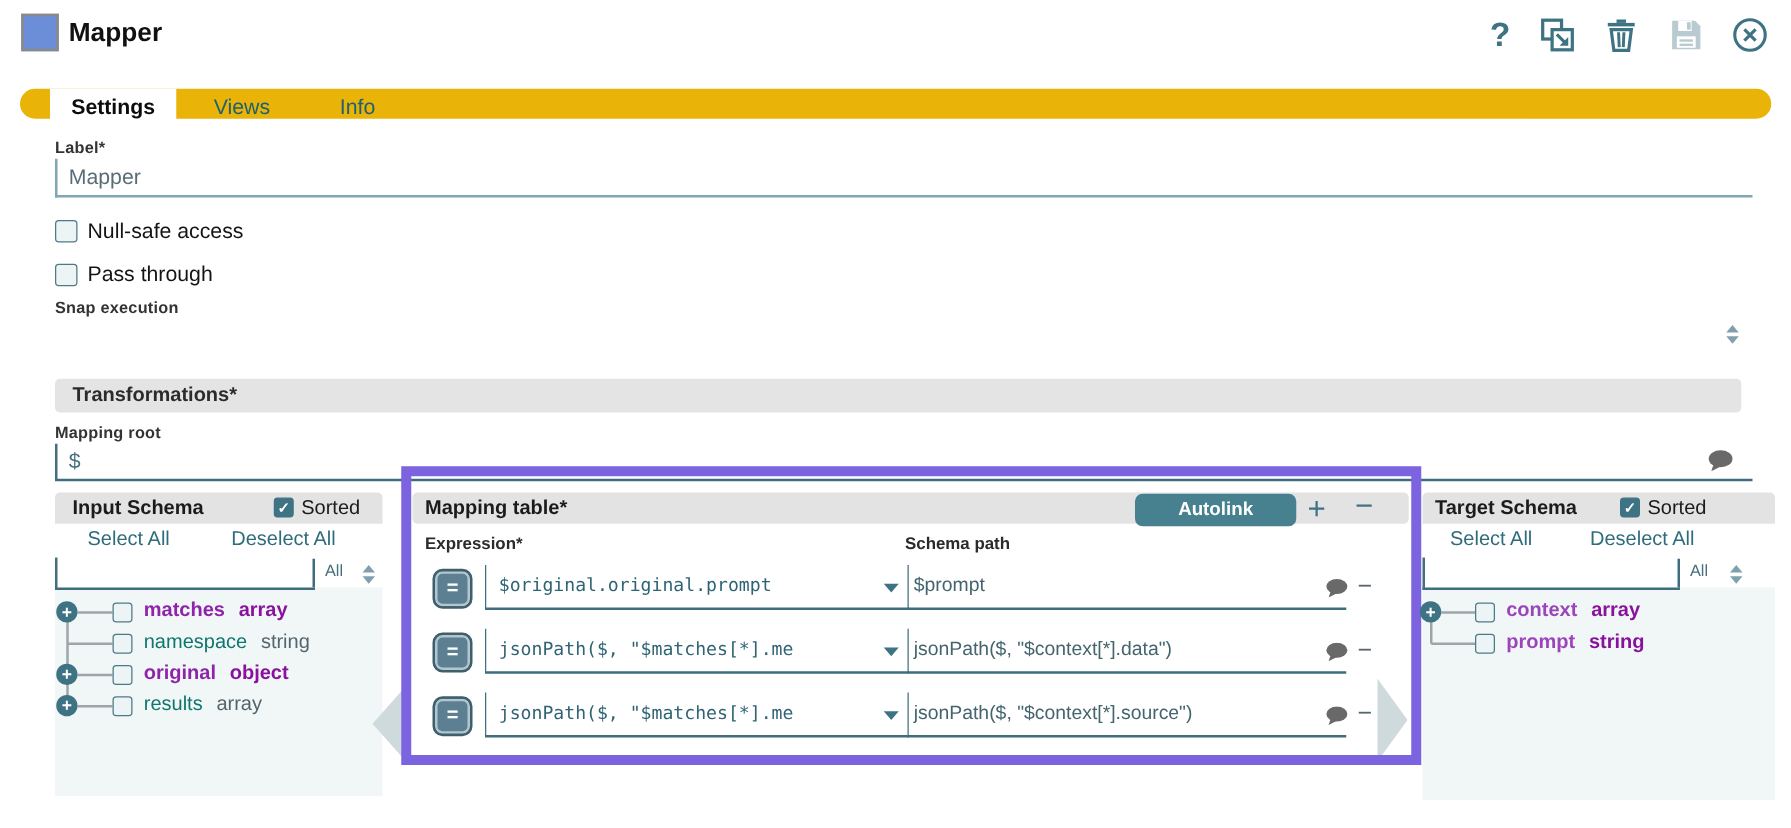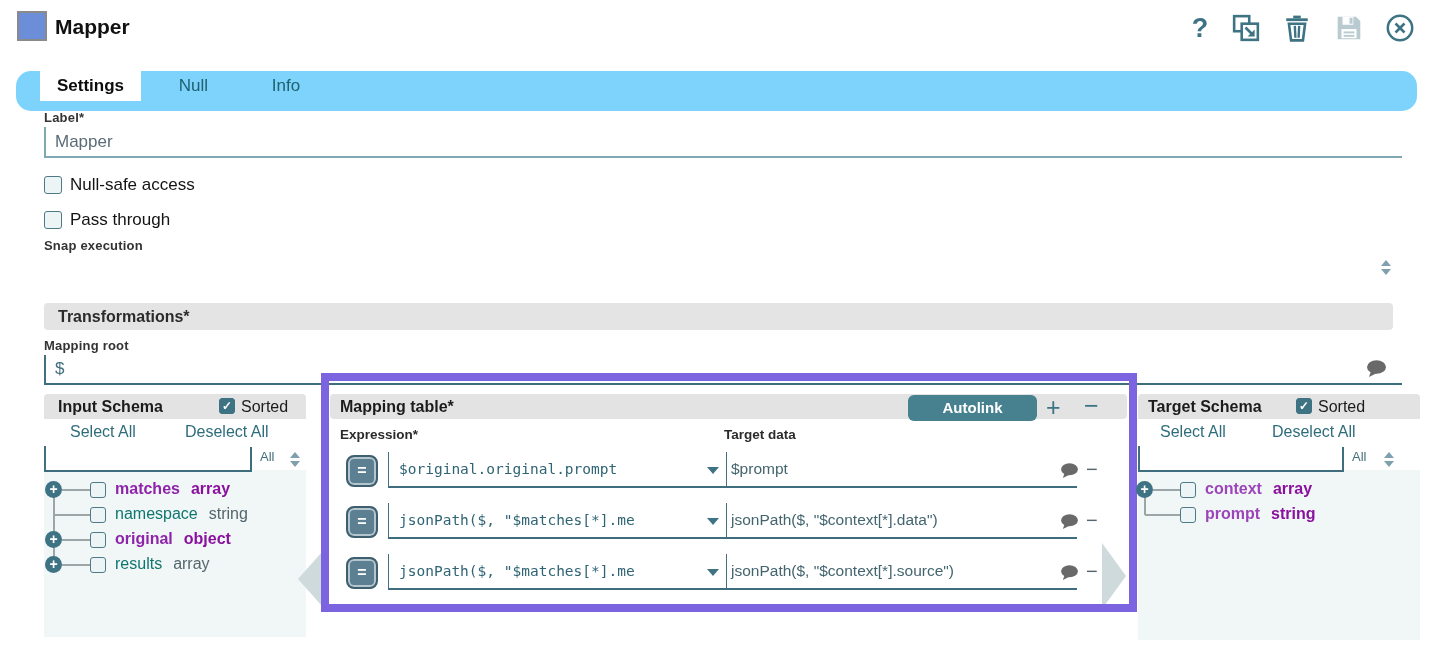--- a/index.html
+++ b/index.html
@@ -8,21 +8,21 @@
   .abs { position:absolute; }
   #app { position:relative; width:1433px; height:662px; background:#fff; }
 
   
   .snap-icon { left:17px; top:11px; width:26px; height:26px; background:#6C8ED9; border:2px solid #8A8A8A; }
   .page-title { left:55px; top:15px; font-size:21px; font-weight:bold; color:#111; }
   .tool-icon { top:12px; width:32px; height:32px; display:flex; align-items:center; justify-content:center; cursor:pointer; }
   .help-glyph { font-size:27px; font-weight:bold; color:#3E7383; }
 
   
-  .tabbar { left:16px; top:71px; width:1401px; height:40px; background:#7dd3fc; border-radius:15px; }
+  .tabbar { left:16px; top:71px; width:1401px; height:24px; background:#eab308; border-radius:15px; }
   .tab { position:absolute; top:0; height:30px; line-height:30px; text-align:center; font-size:17px; cursor:pointer; }
   .tab.active { background:#fff; color:#0c0c0c; font-weight:bold; }
   .tab.idle { color:#1F6170; }
 
   
   .fld-label { font-size:13px; font-weight:bold; color:#333; letter-spacing:.2px; }
   .underfield { border-left:2px solid #7FA8B3; border-bottom:2px solid #7FA8B3; }
   .underfield-teal { border-left:2px solid #44707E; border-bottom:2px solid #3E6E7D; }
   .fld-value-gray { font-size:17px; color:#5A6C77; padding-left:9px; }
   .fld-value-teal { font-size:17px; color:#44707E; padding-left:9px; }
@@ -123,21 +123,21 @@
   <div class="abs tool-icon" style="left:1384px;">
     <svg width="30" height="30" viewBox="0 0 30 30">
       <circle cx="15" cy="15" r="12.2" fill="none" stroke="#3E7383" stroke-width="2.5"></circle>
       <line x1="10.5" y1="10.5" x2="19.5" y2="19.5" stroke="#3E7383" stroke-width="2.5"></line>
       <line x1="19.5" y1="10.5" x2="10.5" y2="19.5" stroke="#3E7383" stroke-width="2.5"></line>
     </svg>
   </div>
 
   <div class="abs tabbar">
     <div class="tab active" style="left:24px; width:101px;">Settings</div>
-    <div class="tab idle" style="left:125px; width:105px;">Null</div>
+    <div class="tab idle" style="left:125px; width:105px;">Views</div>
     <div class="tab idle" style="left:230px; width:80px;">Info</div>
   </div>
 
   <div class="abs fld-label" style="left:44px; top:110px;">Label*</div>
   <div class="abs underfield fld-value-gray" style="left:44px; top:127px; width:1347px; height:29px; line-height:29px;">Mapper</div>
 
   <div class="abs cbx" style="left:44px; top:176px;"></div>
   <div class="abs cbx-label" style="left:70px; top:175px;">Null-safe access</div>
 
   <div class="abs cbx" style="left:44px; top:211px;"></div>
@@ -216,21 +216,21 @@
 
   <div>
     <div class="abs panel-header" style="left:330px; top:394px; width:797px; border-radius:4px;">
       <span class="panel-title" style="margin-left:10px;">Mapping table*</span>
     </div>
     <div class="abs autolink" style="left:908px; top:395px; width:129px; height:26px;">Autolink</div>
     <div class="abs pm-btn" style="left:1046px; top:394px;">+</div>
     <div class="abs pm-btn" style="left:1084px; top:392px;">−</div>
 
     <div class="abs col-hdr" style="left:340px; top:427px;">Expression*</div>
-    <div class="abs col-hdr" style="left:724px; top:427px;">Target data</div>
+    <div class="abs col-hdr" style="left:724px; top:427px;">Schema path</div>
 
     <div class="abs eq-btn" style="left:346px; top:455px;">=</div>
     <div class="abs expr-field" style="left:388px; top:452px; width:306px; padding-right:22px;">
       <span>$original.original.prompt</span>
       <div class="abs caret-down" style="right:8px; top:15px;"></div>
     </div>
     <div class="abs tgt-field" style="left:726px; top:452px; width:346px;">$prompt</div>
     <div class="abs" style="left:1060px; top:463px;">
       <svg width="19" height="15" viewBox="0 0 21 17">
           <ellipse cx="10.5" cy="7" rx="9.5" ry="6.8" fill="#696969"></ellipse>

